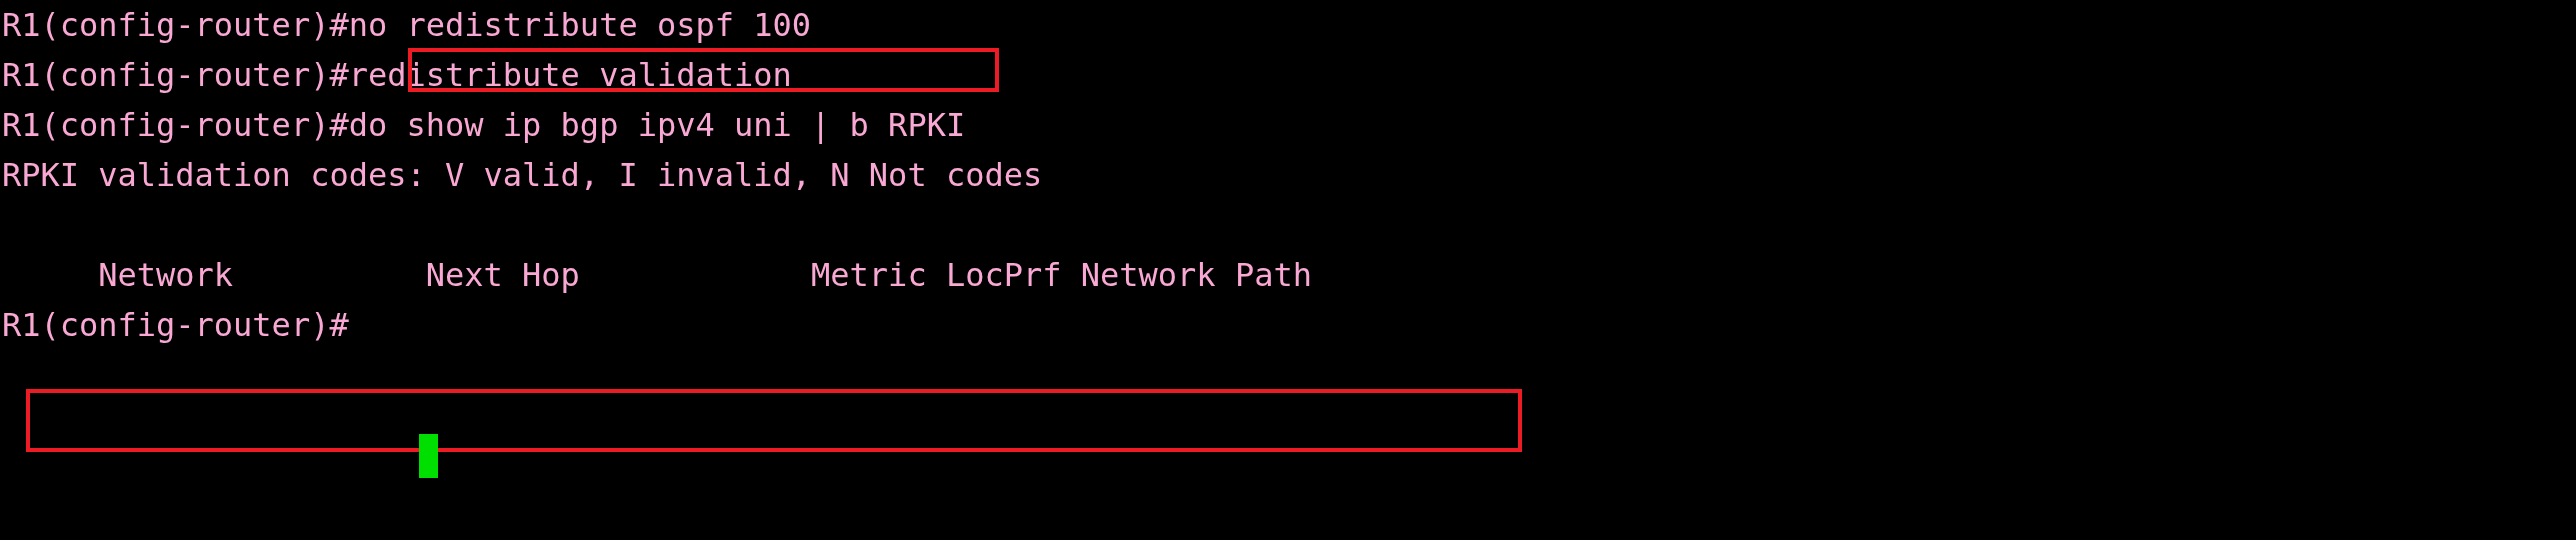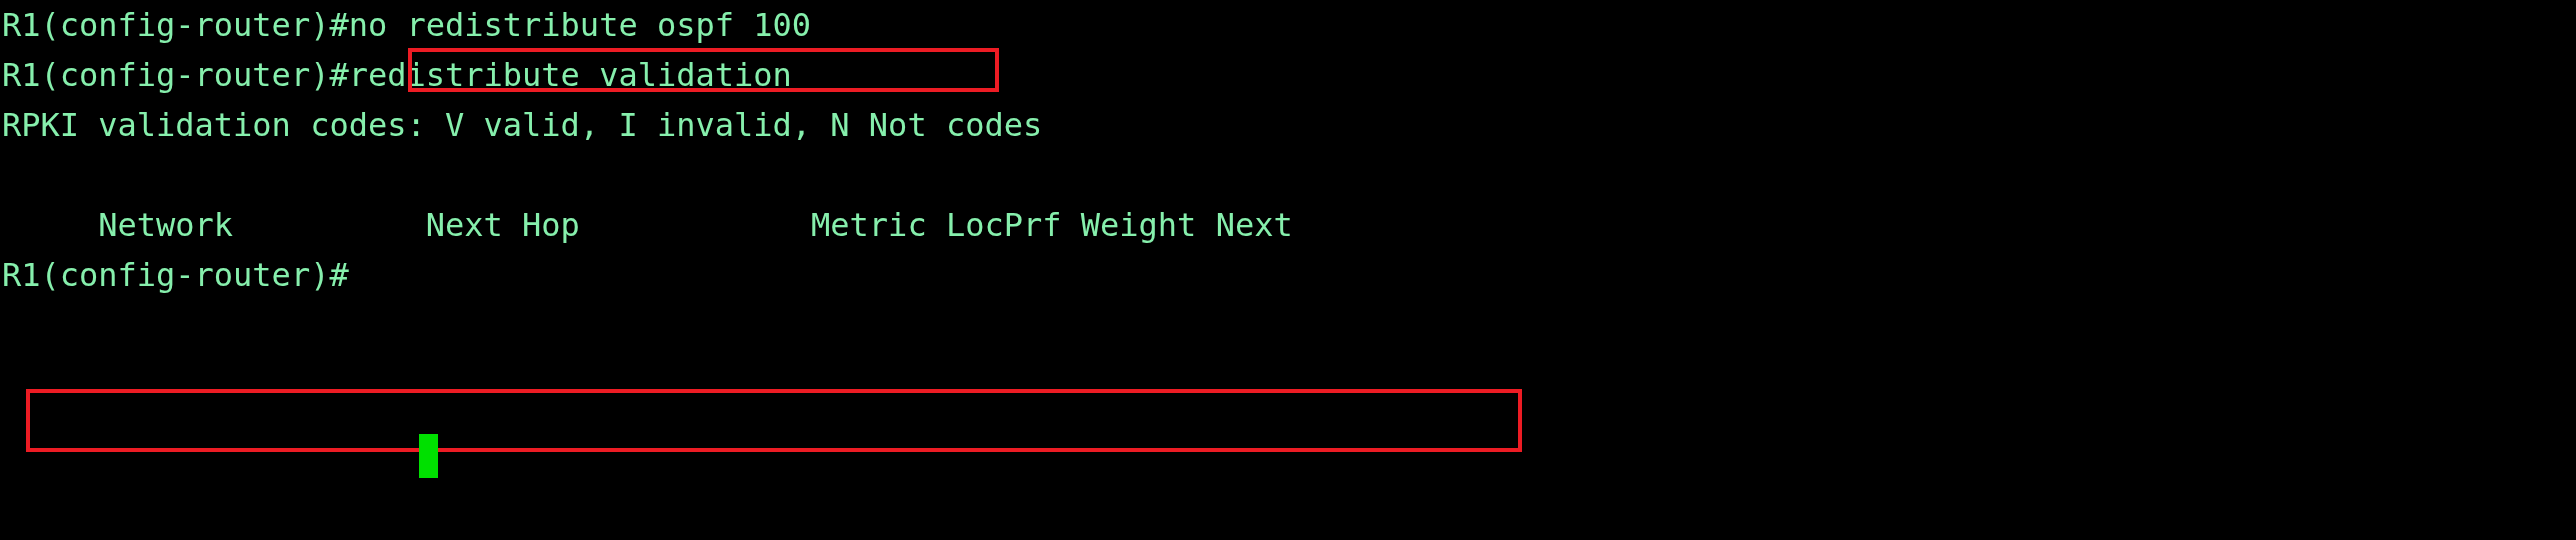--- a/index.html
+++ b/index.html
@@ -36,21 +36,21 @@
     padding-left: 1.9px;
     padding-top: 0px;
   }
 
   .line {
     white-space: pre;
     height: 50px;
     line-height: 50px;
     font-size: 32px;
     font-family: "DejaVu Sans Mono", "Liberation Mono", monospace;
-    color: #86efac;
+    color: #f9a8d4;
     letter-spacing: 0;
     margin: 0;
     padding: 0;
   }
 
   .line.blank { color: transparent; }
 
   
   .annot-box {
     position: absolute;
@@ -67,23 +67,24 @@
   }
 </style>
 </head>
 <body style="background: rgb(0, 0, 0);">
 
 <div id="terminal" style="background: rgb(0, 0, 0); color: rgb(216, 216, 216);">
 
   <div class="term-lines">
     <div class="line">R1(config-router)#no redistribute ospf 100</div>
     <div class="line">R1(config-router)#redistribute validation</div>
+    <div class="line">R1(config-router)#do show ip bgp ipv4 uni | b RPKI</div>
     <div class="line">RPKI validation codes: V valid, I invalid, N Not codes</div>
     <div class="line blank"></div>
-    <div class="line">     Network          Next Hop            Metric LocPrf Weight Next</div>
+    <div class="line">     Network          Next Hop            Metric LocPrf Network Path</div>
     <div class="line">R1(config-router)#</div>
   </div>
 
   <div class="annot-box" id="annot-command" style="left: 408px; top: 48px; width: 591px; height: 44px; border-color: rgb(237, 28, 36);"></div>
 
   <div class="annot-box" id="annot-route" style="left: 26px; top: 389px; width: 1496px; height: 63px; border-color: rgb(237, 28, 36);"></div>
 
   <div class="cursor-block" style="left: 419px; top: 434px; width: 19px; height: 44px; background: rgb(0, 224, 0);"></div>
 
 </div>

